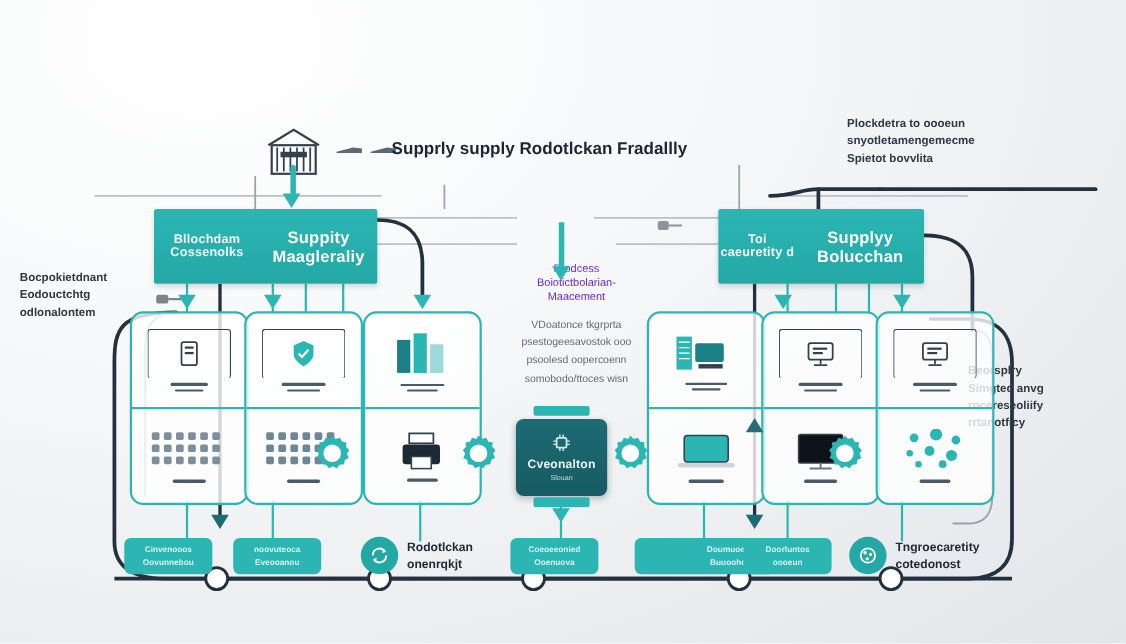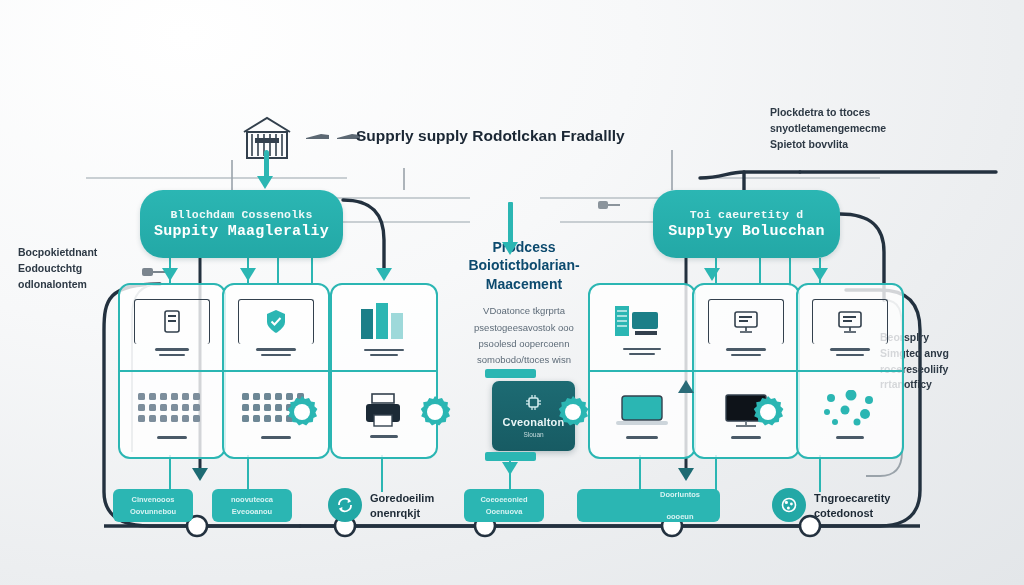--- a/index.html
+++ b/index.html
@@ -19,46 +19,46 @@
     font-size:25px;font-weight:bold;line-height:1.32;
     letter-spacing:-0.2px;color:#121a23;
   }
   .title .l2{display:block;}
 
   
   svg.wires{position:absolute;inset:0;width:1024px;height:585px;}
 
   
   .hdrbox{
-    position:absolute;border-radius:23px;
+    position:absolute;border-radius:2px;
     background:linear-gradient(180deg,#2bb6b3 0%,#23a8a6 100%);
     box-shadow:0 2px 5px rgba(20,60,70,.16);
-    display:flex;flex-direction:column;align-items:center;justify-content:center;
-    color:#ffffff;text-align:center;font-family:Liberation Mono, monospace;
+    display:flex;align-items:center;justify-content:center;
+    color:#ffffff;text-align:center;
   }
   .hdrbox .sub{font-size:11.5px;font-weight:bold;opacity:.93;letter-spacing:.2px;}
   .hdrbox .main{font-size:15px;font-weight:bold;margin-top:2px;letter-spacing:.2px;}
   #hdr-left{left:140px;top:190px;width:203px;height:68px;}
   #hdr-right{left:653px;top:190px;width:187px;height:68px;}
 
   
   .banner{
     position:absolute;left:356px;top:127px;width:290px;
     font-size:15.5px;font-weight:bold;color:#1b2734;white-space:nowrap;
   }
 
   
   .anno{position:absolute;font-size:10.5px;line-height:1.5;color:#2d3945;font-weight:bold;}
   #anno-topright{left:770px;top:105px;width:150px;}
   #anno-left{left:18px;top:245px;width:130px;}
   #anno-right{left:880px;top:330px;width:110px;}
 
   
   .center-block{position:absolute;left:444px;top:238px;width:160px;text-align:center;}
-  .center-block .heading{font-size:14px;font-weight:bold;line-height:1.32;color:#0c4a6e;}
+  .center-block .heading{font-size:10px;font-weight:normal;line-height:1.32;color:#6d28d9;}
   .center-block .body{margin-top:10px;font-size:9.5px;line-height:1.72;color:#5d6b78;}
 
   
   .panel{
     position:absolute;border:2px solid #2bb6b3;border-radius:12px;
     background:rgba(255,255,255,.80);
   }
   #panel-l1{left:118px;top:283px;width:104px;height:172px;}
   #panel-l2{left:222px;top:283px;width:104px;height:172px;}
   #panel-l3{left:330px;top:283px;width:104px;height:172px;}
@@ -75,21 +75,20 @@
             border-bottom:none;}
   .lines{margin-top:4px;display:flex;flex-direction:column;gap:3px;align-items:center;}
   .lines i{display:block;height:2.4px;background:#4a5a68;border-radius:2px;}
 
   
   .plate{
     position:absolute;left:469px;top:381px;width:83px;height:70px;border-radius:7px;
     background:linear-gradient(180deg,#1d6b73 0%,#175b63 100%);
     color:#eaf6f7;display:flex;flex-direction:column;align-items:center;justify-content:center;
     box-shadow:0 2px 6px rgba(10,40,50,.25);
-    margin-left:23px;
   }
   .plate .pt{font-size:11px;font-weight:bold;letter-spacing:.2px;margin-top:5px;}
   .plate .ps{font-size:6.5px;opacity:.8;margin-top:3px;}
   .plate-cap{position:absolute;left:485px;width:51px;height:9px;background:#2bb6b3;border-radius:2px;}
 
   
   .pill{
     position:absolute;height:33px;border-radius:6px;
     background:#2bb6b3;color:#d8f3f3;
     display:flex;flex-direction:column;align-items:center;justify-content:center;
@@ -243,21 +242,21 @@
   <div class="hdrbox" id="hdr-left">
     <span class="sub">Bllochdam Cossenolks</span>
     <span class="main">Suppity Maagleraliy</span>
   </div>
   <div class="hdrbox" id="hdr-right">
     <span class="sub">Toi caeuretity d</span>
     <span class="main">Supplyy Bolucchan</span>
   </div>
 
   <div class="anno" id="anno-topright">
-    <div>Plockdetra to ttoces</div>
+    <div>Plockdetra to oooeun</div>
     <div>snyotletamengemecme</div>
     <div>Spietot bovvlita</div>
   </div>
   <div class="anno" id="anno-left">
     <div>Bocpokietdnant</div>
     <div>Eodouctchtg</div>
     <div>odlonalontem</div>
   </div>
   <div class="anno" id="anno-right">
     <div>Beorsplry</div>
@@ -553,35 +552,35 @@
     <span>Eveooanou</span>
   </div>
   <div class="pill" style="left:464px;top:489px;width:80px;">
     <span>Coeoeeonied</span>
     <span>Ooenuova</span>
   </div>
   <div class="pill" style="left:577px;top:489px;width:88px;padding-left:41px;">
     <span>Doumuoes</span>
     <span>Buuooho</span>
   </div>
-  <div class="pill" style="left:640px;top:489px;width:80px;justify-content:space-between;">
+  <div class="pill" style="left:676px;top:489px;width:80px;">
     <span>Doorluntos</span>
     <span>oooeun</span>
   </div>
 
   <div class="circ" style="left:328px;top:488px;">
     <svg width="18" height="18" viewBox="0 0 18 18">
       <path d="M3,9 A6,6 0 0 1 14,5.4" fill="none" stroke="#ffffff" stroke-width="1.8"></path>
       <path d="M15,9 A6,6 0 0 1 4,12.6" fill="none" stroke="#ffffff" stroke-width="1.8"></path>
       <path d="M12,3 L15,5.6 L11.6,7" fill="#ffffff"></path>
       <path d="M6,15 L3,12.4 L6.4,11" fill="#ffffff"></path>
     </svg>
   </div>
   <div class="circ-label" style="left:370px;top:491px;width:110px;">
-    <div>Goredoeilim</div>
+    <div>Rodotlckan</div>
     <div>onenrqkjt</div>
   </div>
 
   <div class="circ" style="left:772px;top:488px;">
     <svg width="18" height="18" viewBox="0 0 18 18">
       <circle cx="9" cy="9" r="6.5" fill="none" stroke="#ffffff" stroke-width="1.6"></circle>
       <circle cx="6.4" cy="6.4" r="1.6" fill="#ffffff"></circle>
       <circle cx="11.4" cy="8" r="1.4" fill="#ffffff"></circle>
       <circle cx="8.4" cy="12" r="1.5" fill="#ffffff"></circle>
     </svg>

